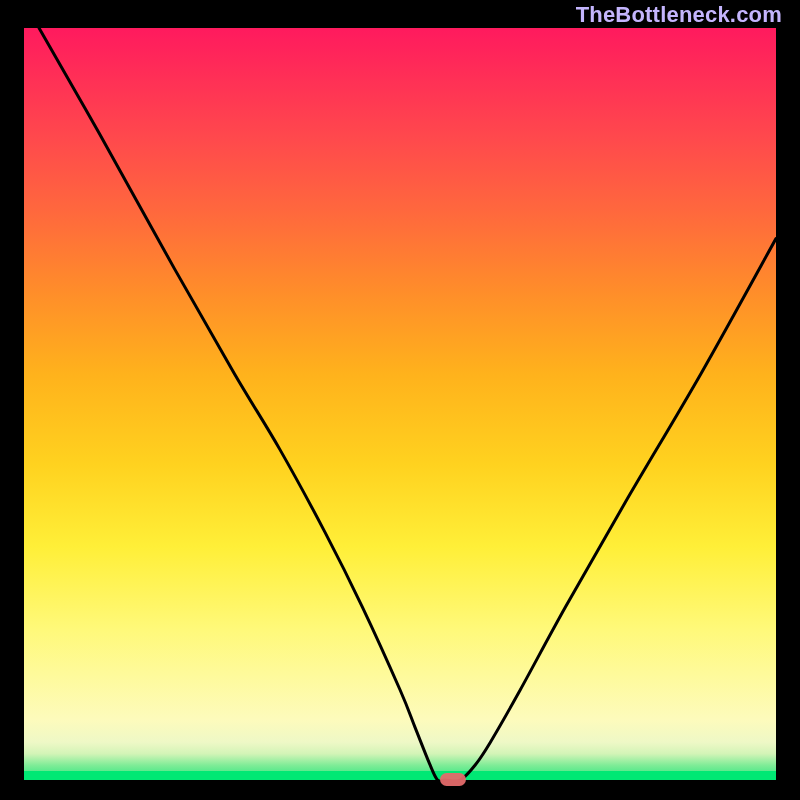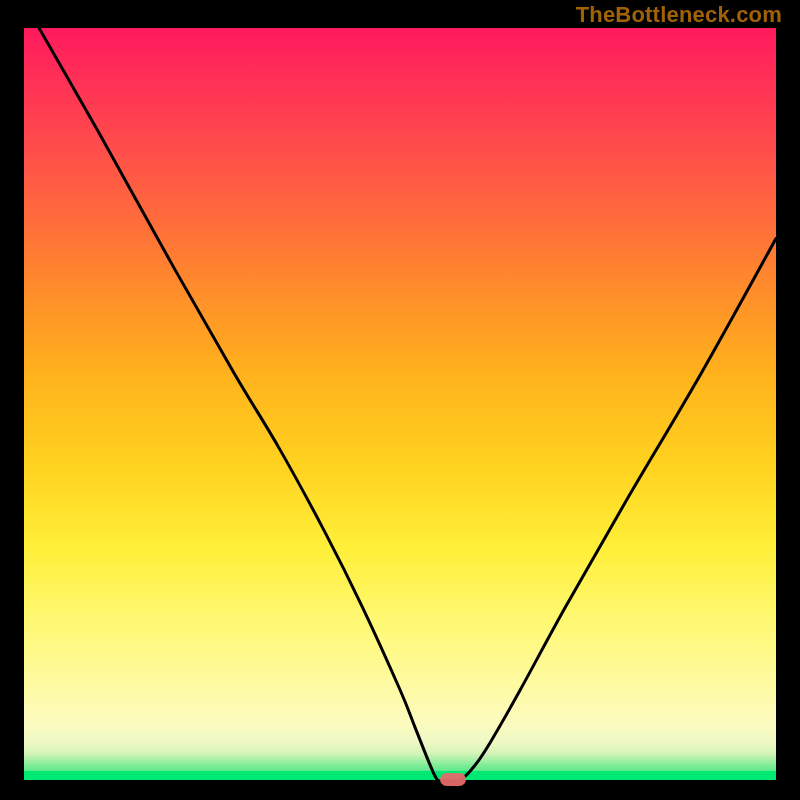--- a/index.html
+++ b/index.html
@@ -15,21 +15,21 @@
     left: 0;
     top: 0;
     width: 800px;
     height: 800px;
     background: #000;
   }
   .branding {
     position: absolute;
     top: 2px;
     right: 18px;
-    color: #a16207;
+    color: #c4b5fd;
     font-family: Arial, Helvetica, sans-serif;
     font-size: 22px;
     font-weight: 600;
     letter-spacing: 0.2px;
   }
   .plot {
     position: absolute;
     left: 24px;
     top: 28px;
     width: 752px;

